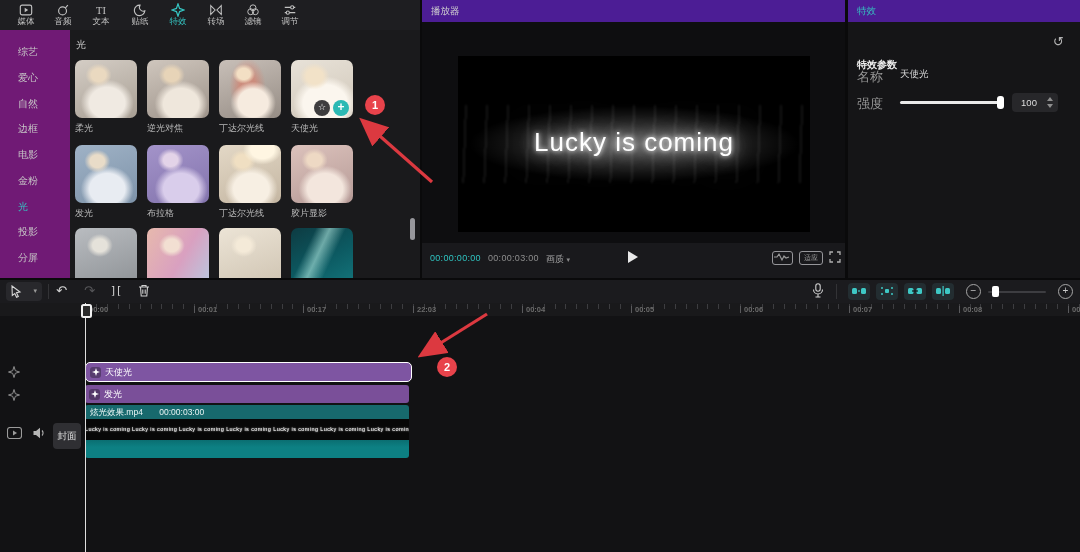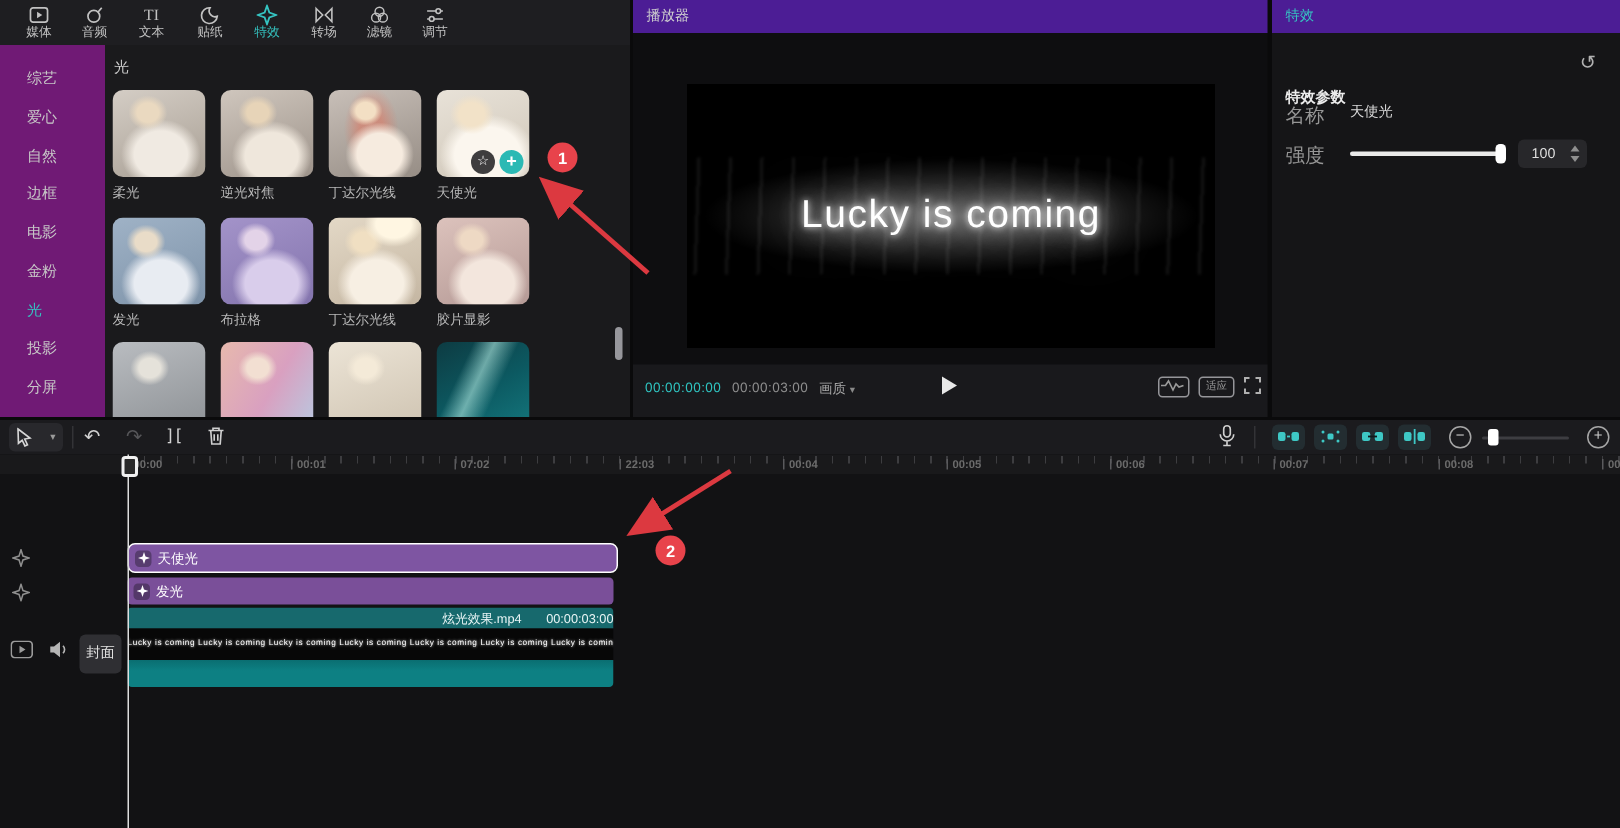--- a/index.html
+++ b/index.html
@@ -96,21 +96,21 @@
   .rlab{position:absolute;top:2px;font-size:7.5px;color:#6b6b6b;white-space:nowrap;}
   .rlab i{display:inline-block;width:1px;height:7px;background:#5a5a5d;margin-right:3px;vertical-align:-1px;}
   #tracks{left:0;top:316px;width:1080px;height:236px;background:#121214;}
   .trk-ico{position:absolute;cursor:pointer;}
   .fx-bar{position:absolute;left:85px;display:flex;align-items:center;gap:4px;padding-left:4px;box-sizing:border-box;cursor:pointer;}
   #fx-bar-1{top:46px;width:327px;height:20px;background:#7e55a2;border:1.5px solid #fff;border-radius:5px;}
   #fx-bar-2{top:69px;width:324px;height:18px;background:#7a4f99;border-radius:3px;}
   .fx-badge{width:11px;height:11px;border-radius:3px;background:rgba(15,15,18,.35);display:flex;align-items:center;justify-content:center;flex:none;}
   .fx-bar b{font-weight:normal;font-size:9px;color:#fff;white-space:nowrap;}
   #video-clip{position:absolute;left:85px;top:89px;width:324px;height:53px;border-radius:3px;overflow:hidden;cursor:pointer;}
-  #vc-head{height:14px;background:#17696d;font-size:8.5px;color:#e9f5f5;line-height:14px;white-space:nowrap;text-align:right;}
+  #vc-head{height:14px;background:#17696d;font-size:8.5px;color:#e9f5f5;line-height:14px;white-space:nowrap;}
   #vc-head .vn{margin-left:5px;}
   #vc-head .vd{margin-left:14px;}
   #vc-film{height:21px;background:#070707;font-size:5.5px;color:#fff;line-height:21px;white-space:nowrap;overflow:hidden;
      letter-spacing:.4px;text-shadow:0 0 2px rgba(255,255,255,.9);}
   #vc-audio{height:18px;background:linear-gradient(#0a6e71,#0d8083 40%);}
   #cover-btn{position:absolute;left:53px;top:107px;width:28px;height:26px;background:#2f2f33;border-radius:4px;
      font-size:9.5px;color:#e3e3e3;text-align:center;line-height:26px;cursor:pointer;}
   #playhead-line{position:absolute;left:85px;top:303px;width:1px;height:249px;background:#dedede;z-index:30;}
   #playhead-head{position:absolute;left:81px;top:304px;width:7px;height:10px;border:2px solid #f1f1f1;border-radius:2.5px;background:#2a2a2a;z-index:31;cursor:grab;}
   #annot{left:0;top:0;width:1080px;height:552px;z-index:50;pointer-events:none;}
@@ -342,21 +342,21 @@
     <div class="zoom-circ" style="left:966px">−</div>
     <div id="tl-zoom-track"></div>
     <div id="tl-zoom-handle"></div>
     <div class="zoom-circ" style="left:1058px">+</div>
   </div>
 
   <div class="abs" id="ruler">
     <div id="minor-ticks"></div>
     <span class="rlab" style="left:85px"><i></i><b>00:00</b></span>
     <span class="rlab" style="left:194px"><i></i><b>00:01</b></span>
-    <span class="rlab" style="left:303px"><i></i><b>07:02</b></span>
+    <span class="rlab" style="left:303px"><i></i><b>00:17</b></span>
     <span class="rlab" style="left:413px"><i></i><b>22:03</b></span>
     <span class="rlab" style="left:522px"><i></i><b>00:04</b></span>
     <span class="rlab" style="left:631px"><i></i><b>00:05</b></span>
     <span class="rlab" style="left:740px"><i></i><b>00:06</b></span>
     <span class="rlab" style="left:849px"><i></i><b>00:07</b></span>
     <span class="rlab" style="left:959px"><i></i><b>00:08</b></span>
     <span class="rlab" style="left:1068px"><i></i><b>00:09</b></span>
   </div>
 
   <div class="abs" id="tracks">

